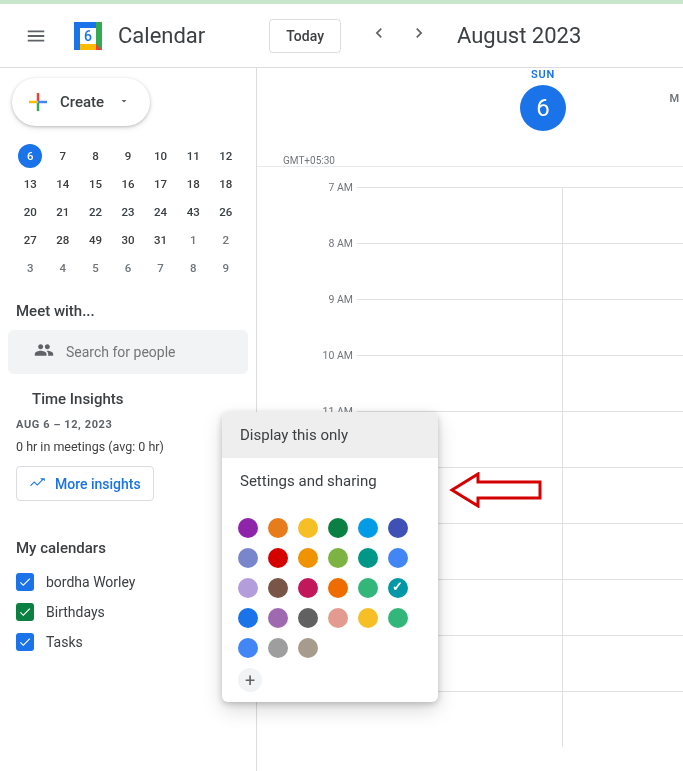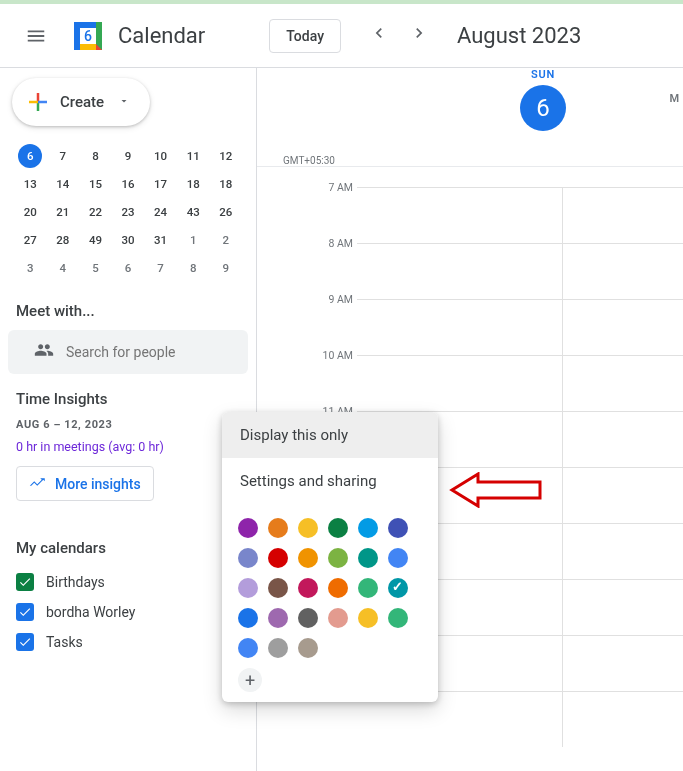--- a/index.html
+++ b/index.html
@@ -19,23 +19,23 @@
   .create-btn { display: inline-flex; align-items: center; gap: 10px; border: 0; background: #fff; border-radius: 28px; padding: 12px 20px 12px 14px; box-shadow: 0 1px 3px rgba(0,0,0,0.2), 0 2px 6px rgba(0,0,0,0.1); cursor: pointer; color: #3c4043; font-size: 15px; font-weight: 500; margin-bottom: 16px; margin-left: 4px; justify-content: space-between; }
   .plus-icon { width: 24px; height: 24px; }
   .mini-cal { padding: 0 6px; }
   .mini-row { display: flex; }
   .mini-cell { width: 34px; height: 28px; display: flex; align-items: center; justify-content: center; font-size: 11.5px; color: #3c4043; cursor: pointer; font-weight: 500; }
   .mini-cell.muted { color: #70757a; }
   .mini-cell.selected span { background: #1a73e8; color: #fff; width: 24px; height: 24px; border-radius: 50%; display: flex; align-items: center; justify-content: center; }
   .section-title { font-size: 15px; color: #3c4043; margin: 20px 0 10px 8px; font-weight: 500; }
   .search-box { display: flex; align-items: center; gap: 12px; padding: 10px 26px; background: #f1f3f4; border-radius: 6px; color: #5f6368; margin: 0 0 16px 0; }
   .search-box input { border: none; background: transparent; outline: none; font-size: 14px; flex: 1; color: #3c4043; }
-  .time-insights-title { font-size: 15px; font-weight: 500; margin: 0 0 10px 8px; color: #3c4043; }
+  .time-insights-title { font-size: 15px; font-weight: 500; margin: 0 0 10px 24px; color: #3c4043; }
   .insights-range { font-size: 11px; font-weight: 700; letter-spacing: 0.6px; color: #5f6368; margin: 0 0 8px 8px; text-transform: uppercase; }
-  .insights-meet { font-size: 12.5px; color: #6d28d9; margin: 0 0 12px 8px; }
+  .insights-meet { font-size: 12.5px; color: #404040; margin: 0 0 12px 8px; }
   .more-insights { display: inline-flex; align-items: center; gap: 8px; border: 1px solid #dadce0; border-radius: 4px; padding: 6px 12px; color: #1a73e8; font-size: 14px; font-weight: 500; cursor: pointer; background: #fff; margin-left: 8px; margin-bottom: 18px; }
   .cal-list { padding-left: 8px; }
   .cal-item { display: flex; align-items: center; gap: 12px; padding: 6px 0; font-size: 14px; color: #3c4043; cursor: pointer; }
   .checkbox { width: 18px; height: 18px; border-radius: 3px; display: flex; align-items: center; justify-content: center; }
   .checkbox svg { width: 14px; height: 14px; }
   .grid { flex: 1; position: relative; border-left: 1px solid #dadce0; }
   .day-col { width: 200px; display: flex; flex-direction: column; align-items: center; }
   .day-name { font-size: 11px; font-weight: 600; color: #1a73e8; letter-spacing: 0.8px; }
   .day-num-circle { width: 46px; height: 46px; background: #1a73e8; color: #fff; border-radius: 50%; display: flex; align-items: center; justify-content: center; font-size: 24px; margin-top: 4px; }
   .day-name-next { font-size: 11px; font-weight: 600; color: #70757a; position: absolute; right: 4px; top: 24px; }
@@ -251,34 +251,34 @@
         <svg width="18" height="18" viewBox="0 0 24 24" fill="#1a73e8">
             <path d="M3 17l4-4 4 4 8-8 2 2V7h-6l2 2-6 6-4-4-6 6z"></path>
           </svg>
       </span>
       <span>More insights</span>
     </button>
 
     <div class="section-title">My calendars</div>
     <div class="cal-list" id="cal-list">
         <div class="cal-item">
+          <div class="checkbox" style="background: rgb(26, 115, 232);">
+            <svg viewBox="0 0 24 24" fill="#fff">
+              <path d="M9 16.17L4.83 12l-1.42 1.41L9 19 21 7l-1.41-1.41z"></path>
+            </svg>
+          </div>
+          <span>bordha Worley</span>
+        </div>
+        <div class="cal-item">
           <div class="checkbox" style="background: rgb(11, 128, 67);">
             <svg viewBox="0 0 24 24" fill="#fff">
               <path d="M9 16.17L4.83 12l-1.42 1.41L9 19 21 7l-1.41-1.41z"></path>
             </svg>
           </div>
           <span>Birthdays</span>
-        </div>
-        <div class="cal-item">
-          <div class="checkbox" style="background: rgb(26, 115, 232);">
-            <svg viewBox="0 0 24 24" fill="#fff">
-              <path d="M9 16.17L4.83 12l-1.42 1.41L9 19 21 7l-1.41-1.41z"></path>
-            </svg>
-          </div>
-          <span>bordha Worley</span>
         </div>
         <div class="cal-item">
           <div class="checkbox" style="background: rgb(26, 115, 232);">
             <svg viewBox="0 0 24 24" fill="#fff">
               <path d="M9 16.17L4.83 12l-1.42 1.41L9 19 21 7l-1.41-1.41z"></path>
             </svg>
           </div>
           <span>Tasks</span>
         </div>
       </div>

